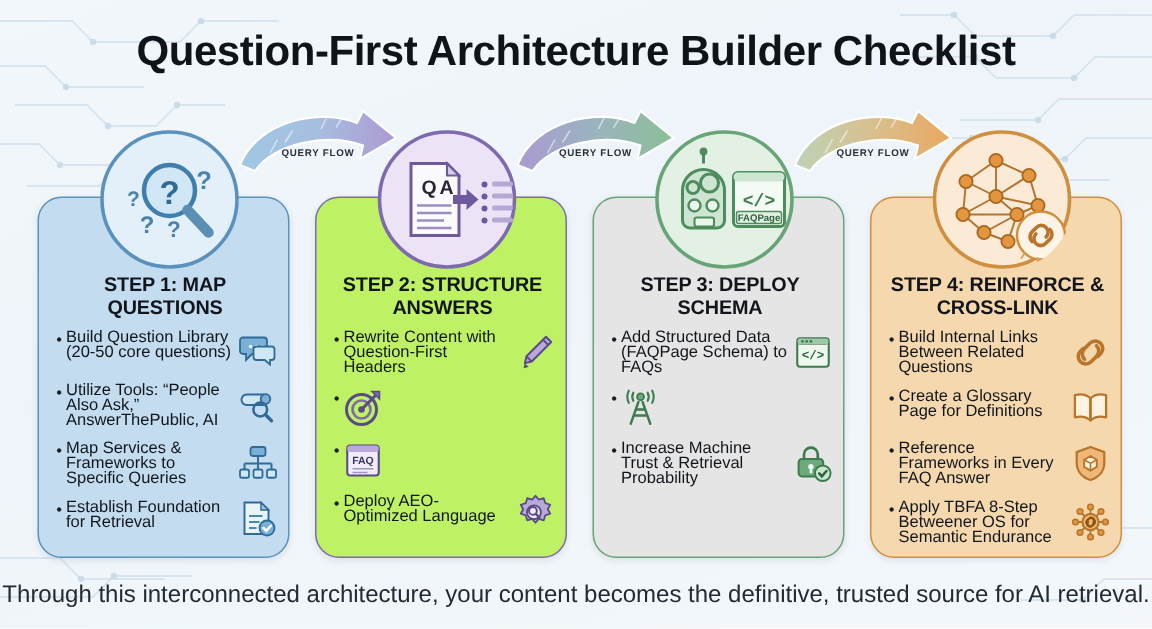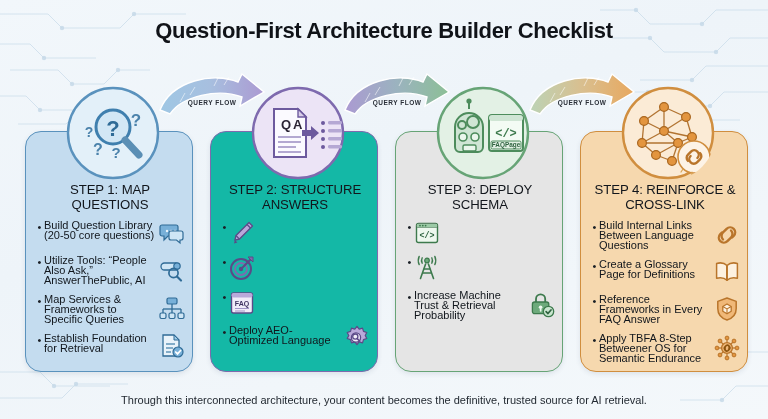--- a/index.html
+++ b/index.html
@@ -6,21 +6,21 @@
   html,body { width:768px; height:419px; overflow:hidden; }
   body{
     font-family:"Liberation Sans", sans-serif;
     background:linear-gradient(160deg,#f2f7fb 0%,#eef4f9 40%,#f4f8fb 100%);
     position:relative;
   }
   #circuit-bg{ position:absolute; inset:0; width:768px; height:419px; pointer-events:none; }
 
   #page-title{
     position:absolute; top:18px; left:0; width:768px; text-align:center;
-    font-size:22px; font-weight:bold; letter-spacing:-0.3px; color:#101318;
+    font-size:28px; font-weight:bold; letter-spacing:-0.3px; color:#101318;
     font-family:"Liberation Sans", sans-serif;
   }
 
   
   .circle-wrap{ position:absolute; top:85px; width:96px; height:96px; z-index:5; }
   .circle-ico{ width:96px; height:96px; border-radius:50%; display:block; }
 
   
   .arrow-wrap{ position:absolute; top:70px; width:112px; height:48px; z-index:6; }
   .arrow-label{
@@ -29,38 +29,38 @@
   }
 
   
   .card{
     position:absolute; top:131px; width:168px; height:241px;
     border-radius:16px; border:1.6px solid; z-index:2;
     box-shadow:0 2px 5px rgba(40,60,90,.10);
   }
   .card-title{
     position:absolute; top:50px; left:8px; width:152px; text-align:center;
-    font-size:13.2px; font-weight:normal; line-height:15px; color:#12161c;
+    font-size:13.2px; font-weight:bold; line-height:15px; color:#12161c;
     letter-spacing:-0.1px;
   }
   .bullets{ position:absolute; top:88px; left:9px; width:150px; }
   .bullet{ position:relative; display:flex; margin-bottom:9px; min-height:22px; }
   .bullet .dot{
     width:9px; flex:0 0 9px; font-size:11px; line-height:12px; color:#1b2026;
     text-align:center; padding-top:1px;
   }
   .bullet .btxt{
     flex:1 1 auto; font-size:11px; line-height:10px; font-weight:normal;
     color:#11161c; padding-right:3px;
   }
   .bullet .bico{ flex:0 0 26px; width:26px; height:26px; align-self:center; }
 
   #footer-note{
     position:absolute; bottom:13px; left:0; width:768px; text-align:center;
-    font-size:11px; color:#232a32; font-weight:normal;
+    font-size:16px; color:#232a32; font-weight:normal;
   }
 </style>
 </head>
 <body>
 
 <svg id="circuit-bg" viewBox="0 0 768 419">
   <g stroke="#c5d9e8" stroke-width="0.9" fill="none" opacity="0.75">
     <path d="M0 14 H48 L62 28 H120 L134 14 H186"></path>
     <path d="M0 44 H30 L44 58 H96"></path>
     <path d="M10 70 H58 L72 84 H104 L118 70 H150"></path>
@@ -330,26 +330,27 @@
             <line x1="7" y1="19" x2="12" y2="19"></line>
           </g>
         <circle cx="19" cy="19" r="5" fill="#78b0d8" stroke="#2f6b96" stroke-width="1.2"></circle>
         <path d="M16.7 19 l1.8 1.9 l3.1 -3.4" fill="none" stroke="#ffffff" stroke-width="1.7" stroke-linecap="round"></path>
       </svg>
     </div>
 
   </div>
 </div>
 
-<div class="card" style="left:210px; background:#14b8a6; border-color:#7e6aae;">
+<div class="card" style="left:210px; background:#bef264; border-color:#7e6aae;">
   <div class="card-title">STEP 2: STRUCTURE ANSWERS</div>
   <div class="bullets">
 
     <div class="bullet">
       <div class="dot">•</div>
+      <div class="btxt">Rewrite Content with Question-First Headers</div>
       <svg class="bico" viewBox="0 0 26 26">
         <path d="M20 2.5 l3.5 3.5 -13 13 -4.6 1.1 1.1 -4.6 z" fill="#b9a9da" stroke="#5b4a88" stroke-width="1.3" stroke-linejoin="round"></path>
         <path d="M18 4.5 l3.5 3.5" stroke="#5b4a88" stroke-width="1.2"></path>
         <path d="M6.9 15.5 l3.6 3.6" stroke="#5b4a88" stroke-width="1.2"></path>
         <path d="M5.9 20.1 l-0.9 3.4 3.4 -0.9 z" fill="#5b4a88"></path>
       </svg>
     </div>
 
     <div class="bullet">
       <div class="dot">•</div>
@@ -388,20 +389,21 @@
 
   </div>
 </div>
 
 <div class="card" style="left:395px; background:#e5e5e5; border-color:#67a476;">
   <div class="card-title">STEP 3: DEPLOY SCHEMA</div>
   <div class="bullets">
 
     <div class="bullet">
       <div class="dot">•</div>
+      <div class="btxt">Add Structured Data (FAQPage Schema) to FAQs</div>
       <svg class="bico" viewBox="0 0 26 26">
         <rect x="2.5" y="3.5" width="21" height="19" rx="2" fill="#eef8ef" stroke="#3d7a4d" stroke-width="1.4"></rect>
         <rect x="2.5" y="3.5" width="21" height="4.2" rx="2" fill="#9cca a6"></rect>
         <rect x="2.5" y="3.5" width="21" height="4.2" rx="2" fill="#9ccaa6"></rect>
         <g fill="#3d7a4d">
             <circle cx="6" cy="5.6" r="0.9"></circle>
             <circle cx="8.8" cy="5.6" r="0.9"></circle>
             <circle cx="11.6" cy="5.6" r="0.9"></circle>
           </g>
         <text x="13" y="17.5" font-size="8.4" font-weight="bold" fill="#2f6340" text-anchor="middle" font-family="Liberation Mono, monospace">&lt;/&gt;</text>
@@ -442,21 +444,21 @@
 
   </div>
 </div>
 
 <div class="card" style="left:580px; background:#f6d8ae; border-color:#d08e3f;">
   <div class="card-title">STEP 4: REINFORCE &amp; CROSS-LINK</div>
   <div class="bullets">
 
     <div class="bullet">
       <div class="dot">•</div>
-      <div class="btxt">Build Internal Links Between Language Questions</div>
+      <div class="btxt">Build Internal Links Between Related Questions</div>
       <svg class="bico" viewBox="0 0 26 26">
         <g fill="none" stroke="#b9752b" stroke-width="2.4" stroke-linecap="round">
           <path d="M9 17.5 a5 5 0 0 1 0 -7.1 l3.6 -3.6 a5 5 0 0 1 7.1 7.1 l-1.6 1.6"></path>
           <path d="M17 8.5 a5 5 0 0 1 0 7.1 l-3.6 3.6 a5 5 0 0 1 -7.1 -7.1 l1.6 -1.6"></path>
         </g>
       </svg>
     </div>
 
     <div class="bullet">
       <div class="dot">•</div>

